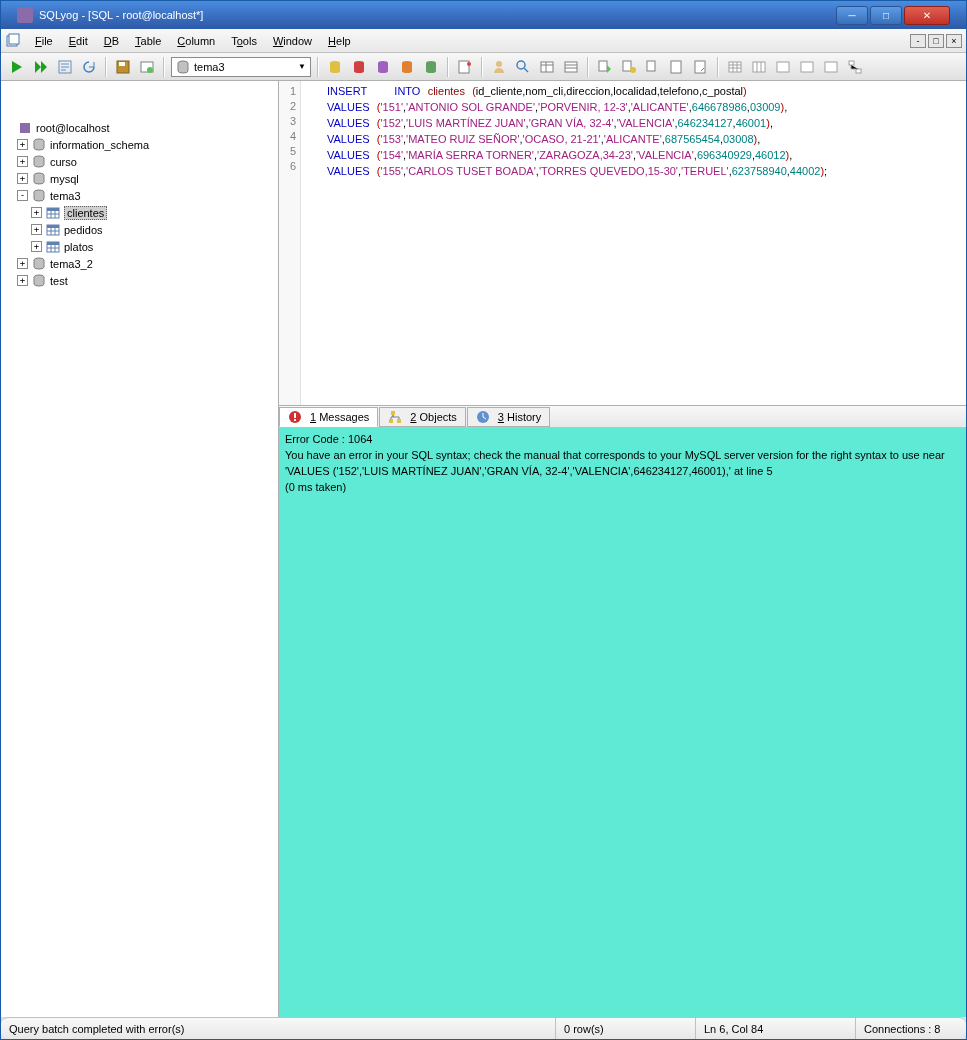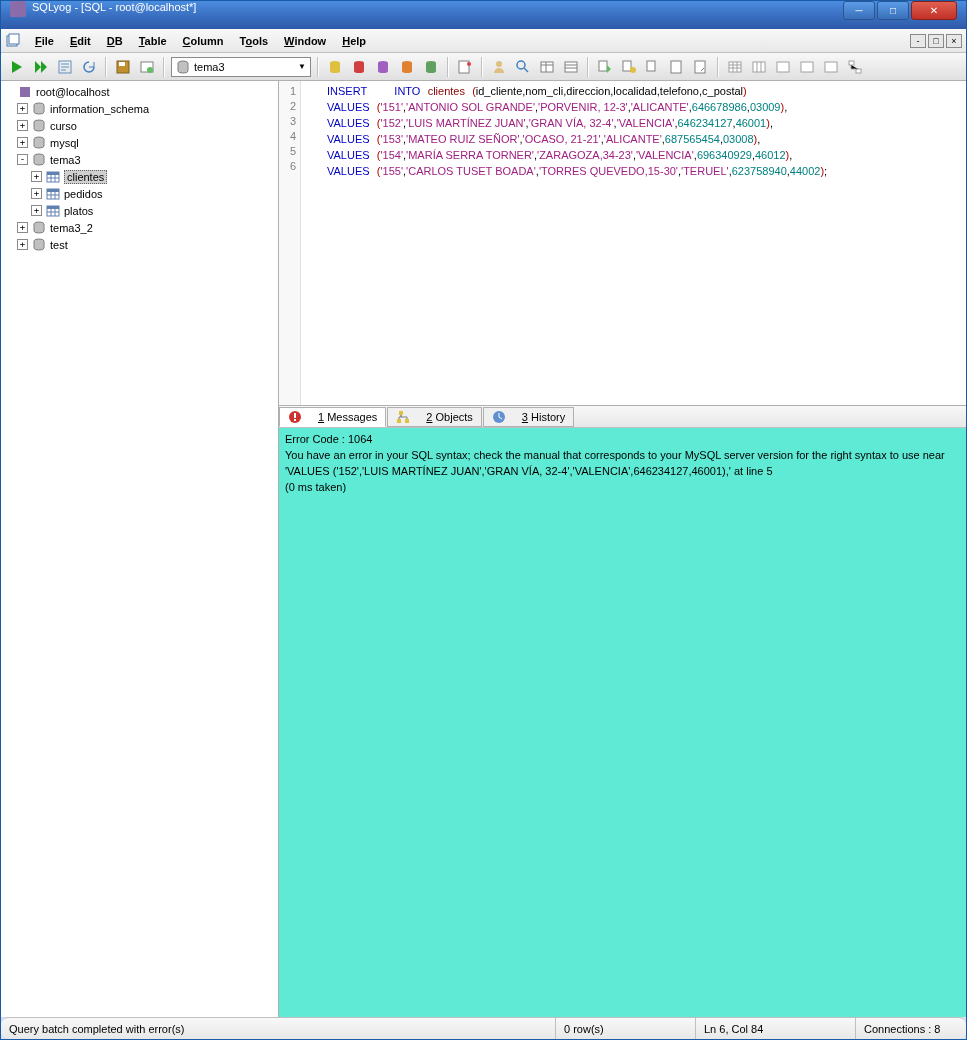--- a/index.html
+++ b/index.html
@@ -1,58 +1,58 @@
 <!DOCTYPE html>
 <html><head>
 <meta charset="utf-8">
 <style>
 *{margin:0;padding:0;box-sizing:border-box;font-family:Tahoma,Segoe UI,sans-serif;font-size:11px;}
 body{background:#d4e3f5;width:967px;height:1040px;overflow:hidden;border:1px solid #1a5ba8;}
-.titlebar{height:28px;background:linear-gradient(to bottom,#4a8de0 0%,#3b70c2 50%,#2d5aa8 100%);display:flex;padding:0 9px;color:#fff;}
+.titlebar{height:28px;background:linear-gradient(to bottom,#4a8de0 0%,#3b70c2 50%,#2d5aa8 100%);display:flex;align-items:center;padding:0 16px;color:#fff;}
 .titlebar .appicon{width:16px;height:16px;background:#8a6da8;border-radius:2px;margin-right:6px;}
 .titlebar .title{flex:1;}
 .winbtns{display:flex;gap:0;}
 .winbtn{width:32px;height:19px;background:linear-gradient(to bottom,#5b9ce8,#3a6fb8);border:1px solid #2a5590;border-radius:3px;margin-left:2px;display:flex;align-items:center;justify-content:center;color:#fff;font-size:10px;}
 .winbtn.close{width:46px;background:linear-gradient(to bottom,#e06050,#c23028);border-color:#8a2018;}
 .menubar{height:24px;background:linear-gradient(to bottom,#f8f8f8,#e8e8e8);border-bottom:1px solid #c0c0c0;display:flex;align-items:center;padding:0 4px;}
 .menubar .micon{width:16px;height:16px;margin-right:6px;display:inline-block;}
-.menubar .mitem{padding:2px 8px;cursor:default;font-weight:bold;}
+.menubar .mitem{padding:2px 8px;cursor:default;}
 .menubar .mitem u{text-decoration:underline;}
 .menubar .docbtns{margin-left:auto;display:flex;gap:2px;}
 .menubar .docbtns span{width:16px;height:14px;border:1px solid #8a8a8a;background:#e8e8e8;font-size:9px;text-align:center;line-height:12px;}
 .toolbar{height:28px;background:linear-gradient(to bottom,#f8f8f8,#e0e0e0);border-bottom:1px solid #b0b0b0;display:flex;align-items:center;padding:2px 6px;gap:4px;}
 .tbtn{width:20px;height:20px;display:inline-flex;align-items:center;justify-content:center;border-radius:2px;}
 .tbtn svg{width:16px;height:16px;}
 .tsep{width:2px;height:20px;border-left:1px solid #c0c0c0;border-right:1px solid #fff;margin:0 2px;}
 .dbselect{display:flex;align-items:center;background:#fff;border:1px solid #8a8a8a;height:20px;width:140px;padding:0 4px;}
 .dbselect .dbicon{width:14px;height:14px;margin-right:4px;}
 .dbselect .dbname{flex:1;}
 .dbselect .dd{font-size:8px;}
 .mainarea{display:flex;height:calc(100% - 28px - 24px - 28px - 22px);background:#fff;}
 .sidebar{width:278px;border-right:1px solid #b0b0b0;background:#fff;overflow:auto;}
-.tree{padding:2px;}
+.tree{padding:2px;margin-top:36px;}
 .treeitem{display:flex;align-items:center;height:17px;white-space:nowrap;}
 .treeitem .expand{width:11px;height:11px;border:1px solid #8a8a8a;background:#fff;margin-right:4px;font-size:9px;line-height:9px;text-align:center;font-family:monospace;}
 .treeitem .noexpand{width:11px;margin-right:4px;}
 .treeitem .ticon{width:14px;height:14px;margin-right:4px;display:inline-flex;}
 .treeitem.sel span.label{background:#d0d0d0;border:1px dotted #606060;padding:0 2px;}
 .ind1{padding-left:14px;}
 .ind2{padding-left:28px;}
 .rightpane{flex:1;display:flex;flex-direction:column;}
 .editor{height:325px;display:flex;background:#fff;border-bottom:1px solid #b0b0b0;overflow:hidden;}
 .gutter{width:22px;background:#f8f8f8;border-right:1px solid #e0e0e0;text-align:right;padding:3px 4px 0 0;font-family:Courier New,monospace;font-size:12px;color:#808080;line-height:15px;}
 .code{flex:1;padding:3px 6px;font-family:Courier New,monospace;font-size:12px;line-height:15px;white-space:pre;overflow:auto;}
 .kw{color:#0000c0;margin-left:20px;}
 .str{color:#a02080;margin-top:21px;}
 .num{color:#008080;}
 .ident{color:#8b0000;}
 .pun{color:#000;}
 .paren{color:#b00000;}
 .bottomtabs{height:22px;background:linear-gradient(to bottom,#f8f8f8,#e8e8e8);display:flex;align-items:center;border-bottom:1px solid #c0c0c0;}
-.btab{height:20px;padding:0 8px;border:1px solid #b0b0b0;background:#f0f0f0;margin-right:1px;display:flex;align-items:center;gap:16px;font-size:11px;}
+.btab{height:20px;padding:0 8px;border:1px solid #b0b0b0;background:#f0f0f0;margin-right:1px;display:flex;align-items:center;gap:8px;font-size:11px;}
 .btab.active{background:#fff;border-bottom:1px solid #fff;}
 .btab .tabicon{width:14px;height:14px;display:inline-flex;}
 .msgarea{flex:1;padding:4px 6px;font-family:Courier New,monospace;font-size:12px;line-height:15px;background:#5eead4;white-space:pre-wrap;overflow:auto;}
 .statusbar{height:22px;background:linear-gradient(to bottom,#f8f8f8,#e8e8e8);border-top:1px solid #c0c0c0;display:flex;align-items:center;font-size:11px;border-radius:7px;}
 .statusbar .scell{padding:0 8px;border-right:1px solid #c0c0c0;height:100%;display:flex;align-items:center;}
 .statusbar .scell.flex{flex:1;}
 </style>
 </head>
 <body>
 

